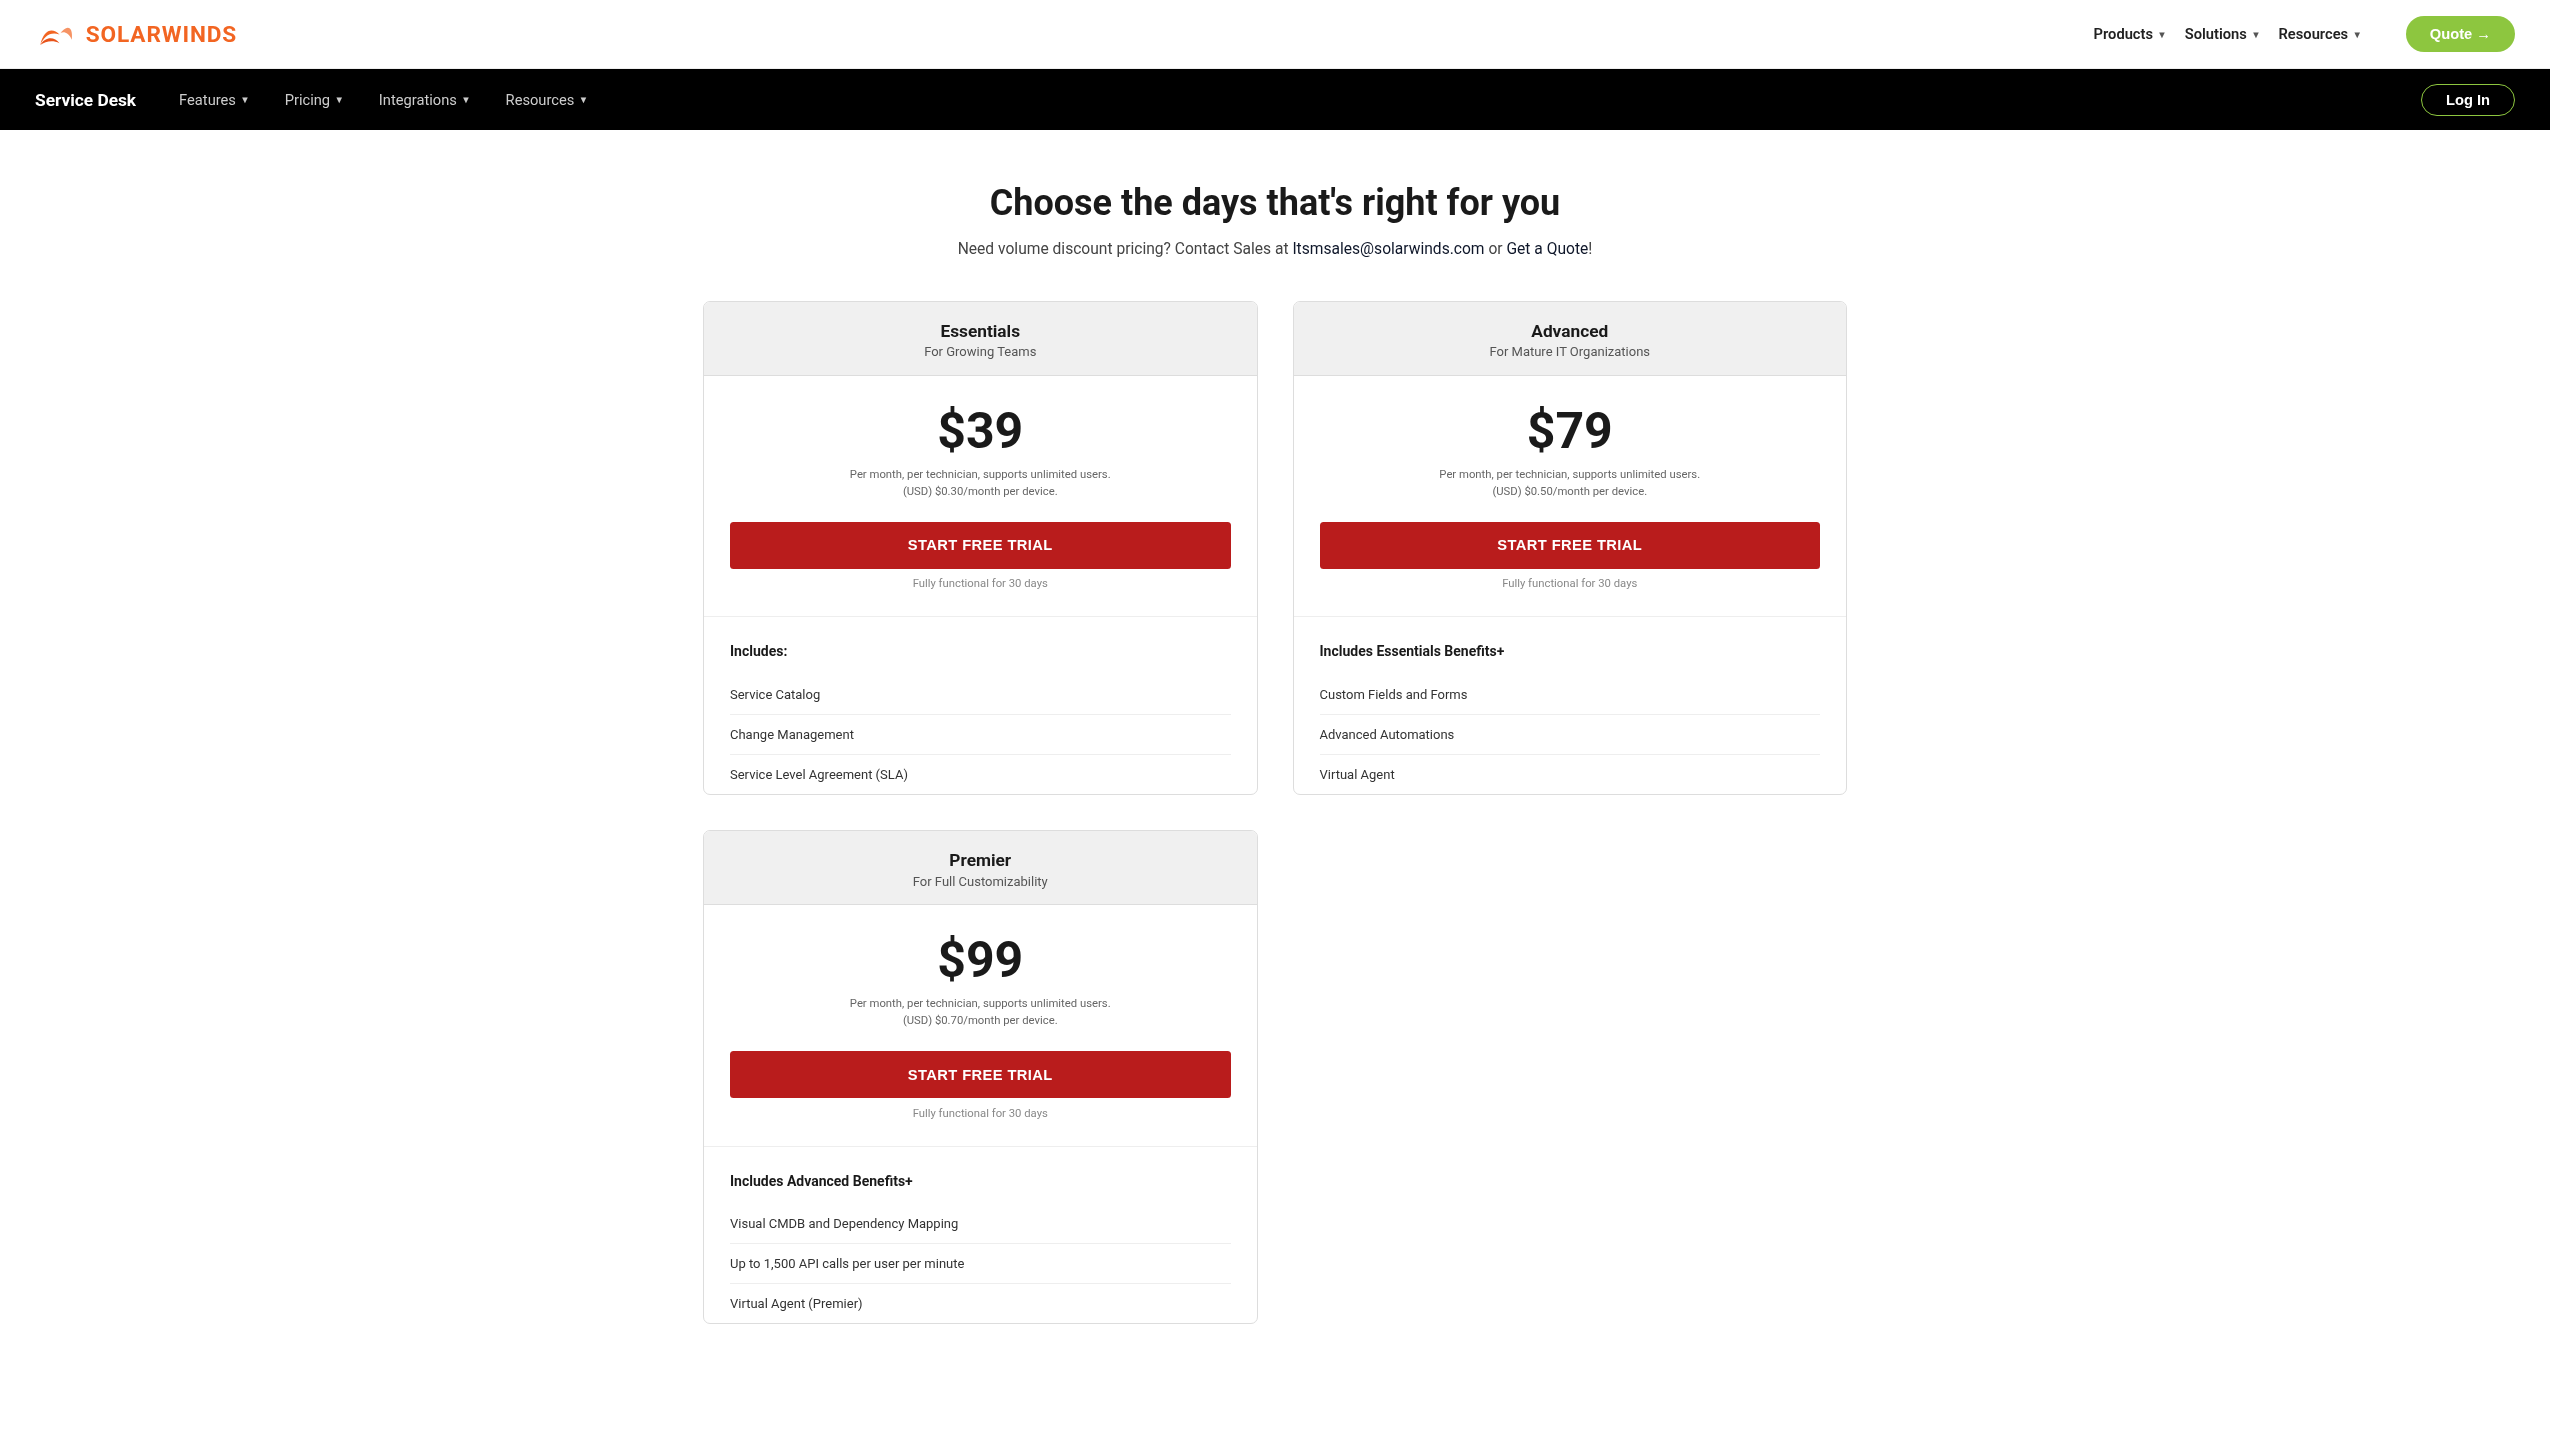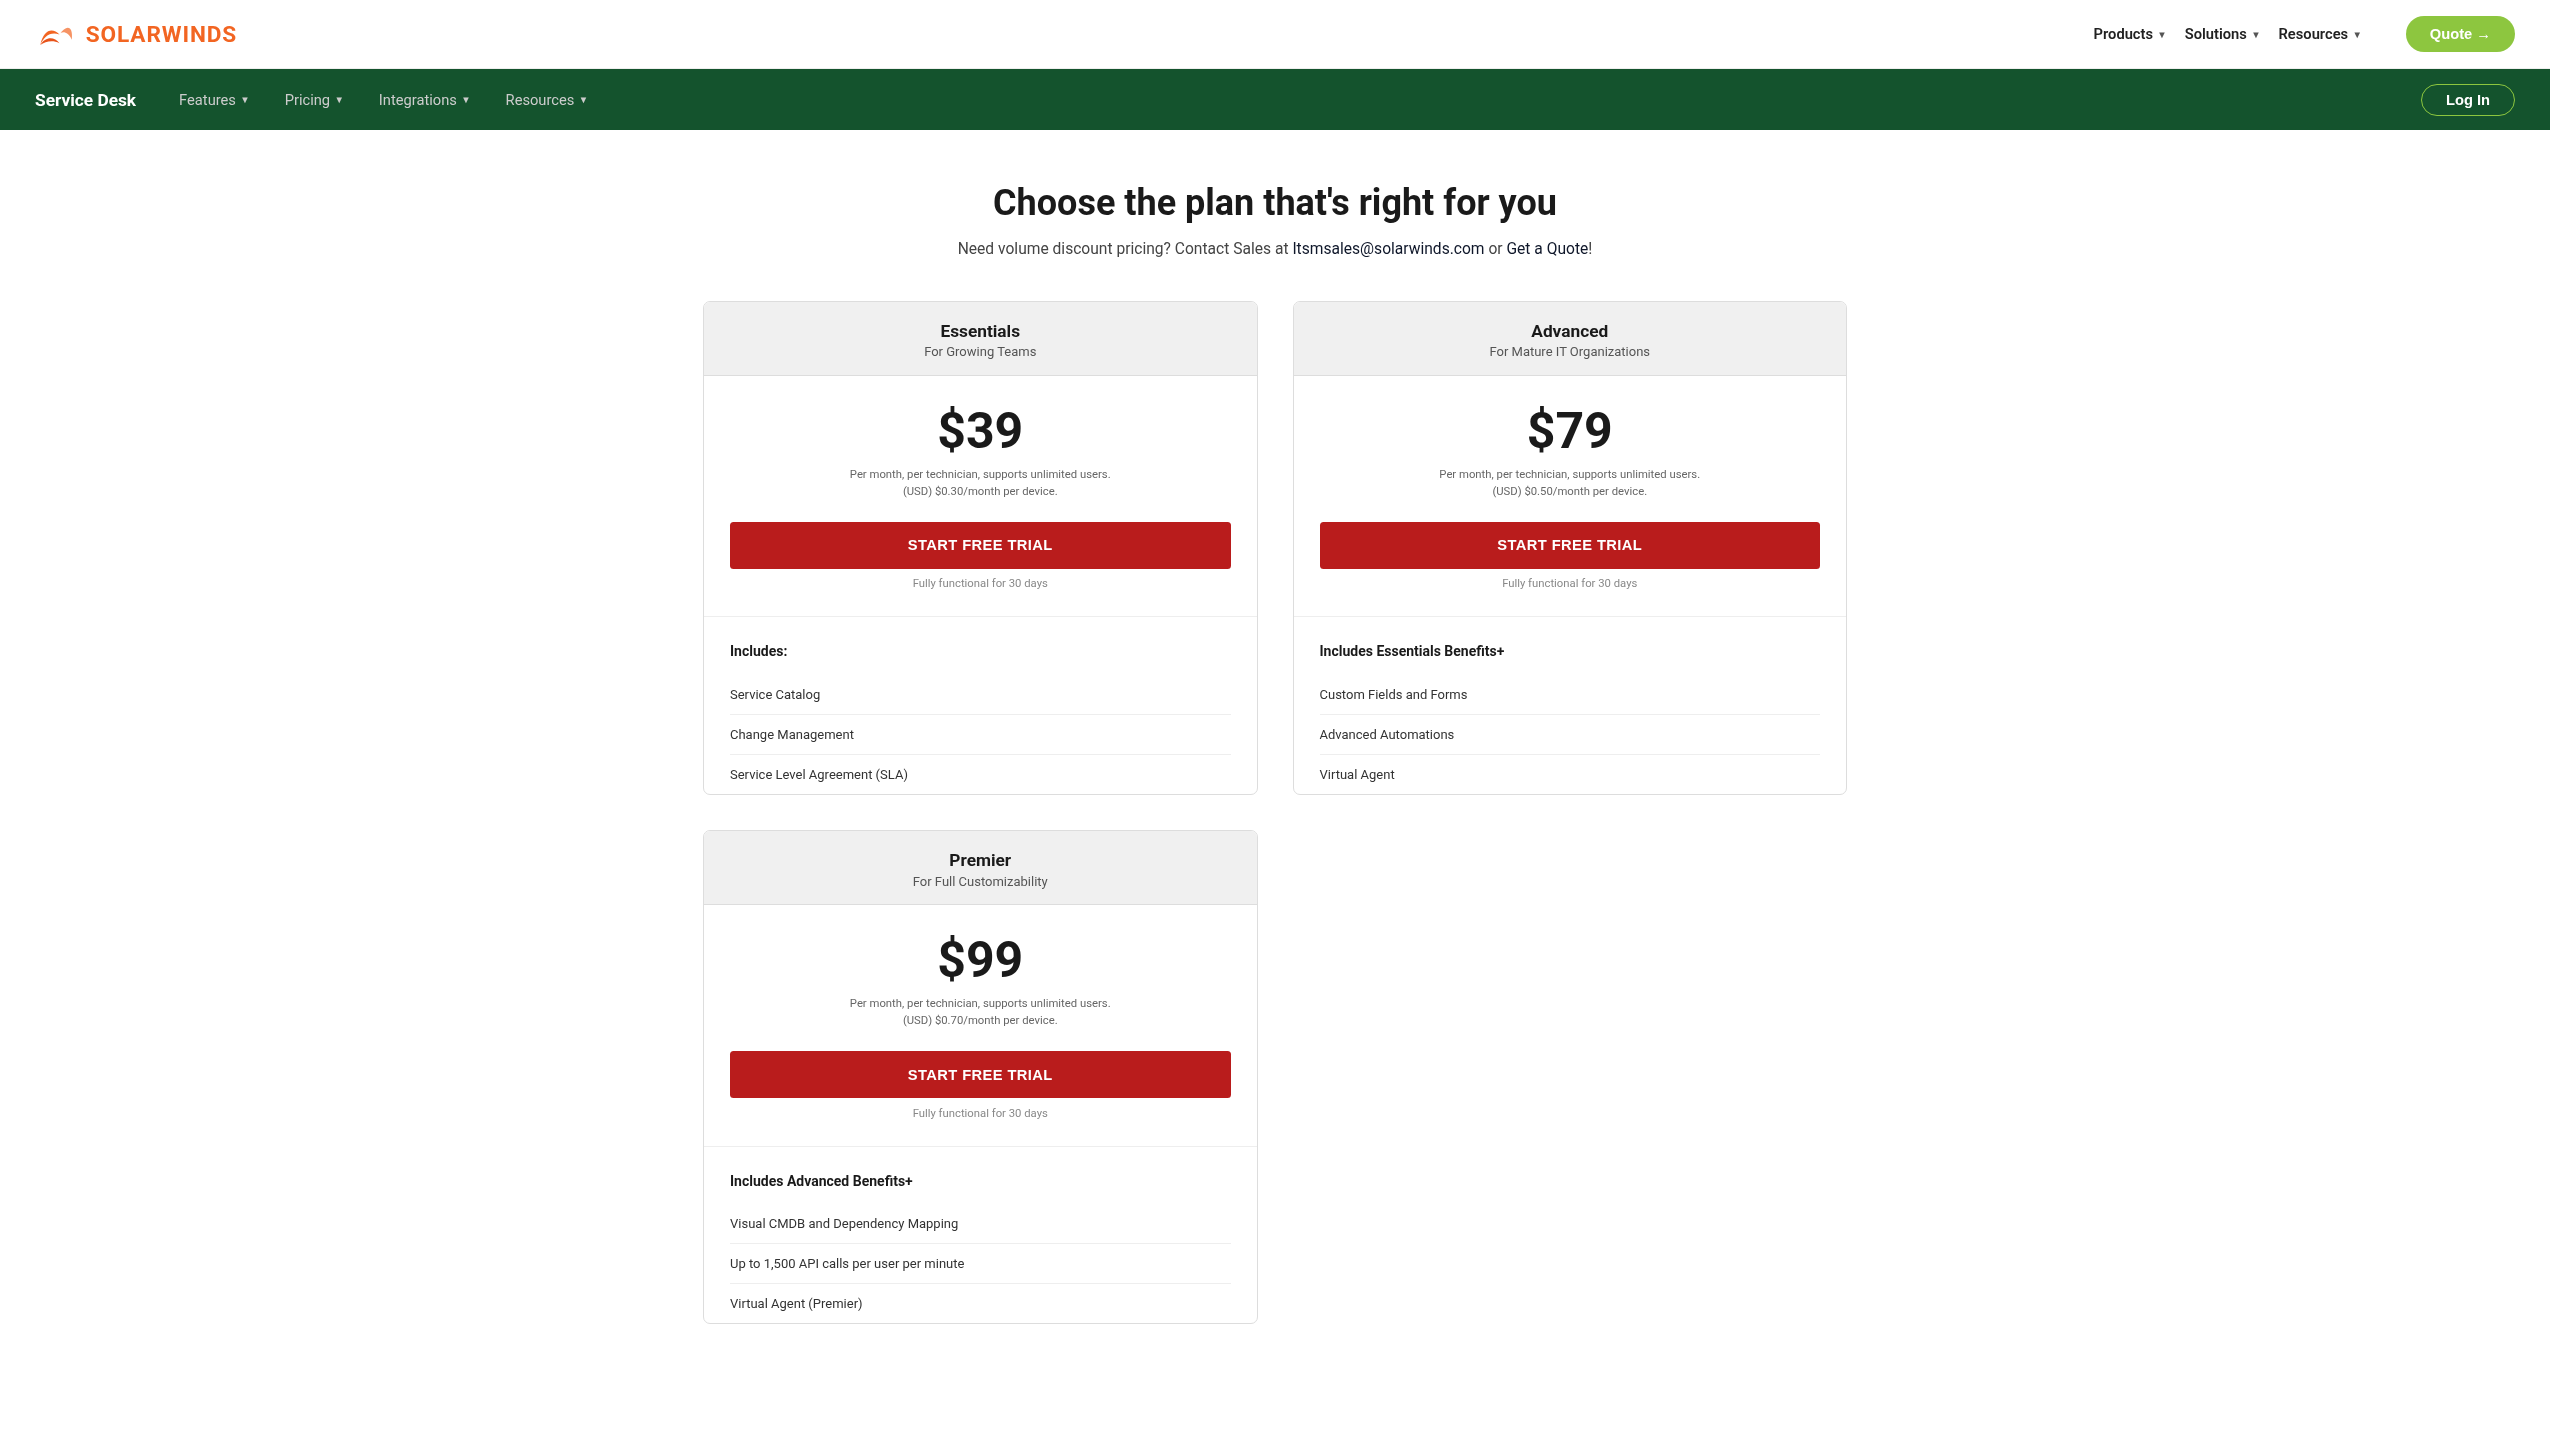--- a/index.html
+++ b/index.html
@@ -58,21 +58,21 @@
       font-size: 14.7px;
       font-weight: 700;
       cursor: pointer;
       display: flex;
       align-items: center;
       gap: 7px;
     }
 
     
     .sub-nav {
-      background: #14532d;
+      background: #000000;
       display: flex;
       align-items: center;
       padding: 0 35px;
       height: 61px;
     }
     .sub-nav-brand {
       font-size: 17.3px;
       font-weight: 700;
       color: #fff;
       margin-right: 43px;
@@ -264,21 +264,21 @@
     </span>
     <span class="sub-nav-link">
       <span>Resources</span>
       <span class="chevron">▼</span>
     </span>
   </div>
   <button class="login-btn">Log In</button>
 </nav>
 
 <div class="main-content">
-  <h1 class="page-heading">Choose the plan that's right for you</h1>
+  <h1 class="page-heading">Choose the days that's right for you</h1>
   <p class="page-subheading">
     <span>Need volume discount pricing? Contact Sales at </span><a href="#">Itsmsales@solarwinds.com</a><span> or </span><a href="#">Get a Quote</a><span>!</span>
   </p>
 
   <div class="pricing-grid">
 
     <div class="pricing-card">
       <div class="card-header">
         <div class="card-plan-name">Essentials</div>
         <div class="card-plan-sub">For Growing Teams</div>

